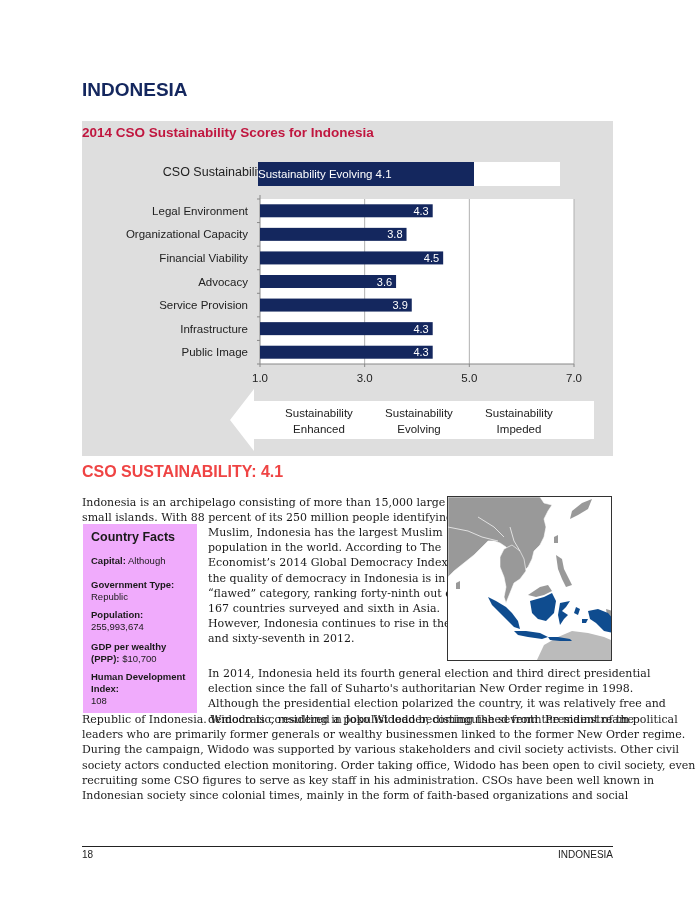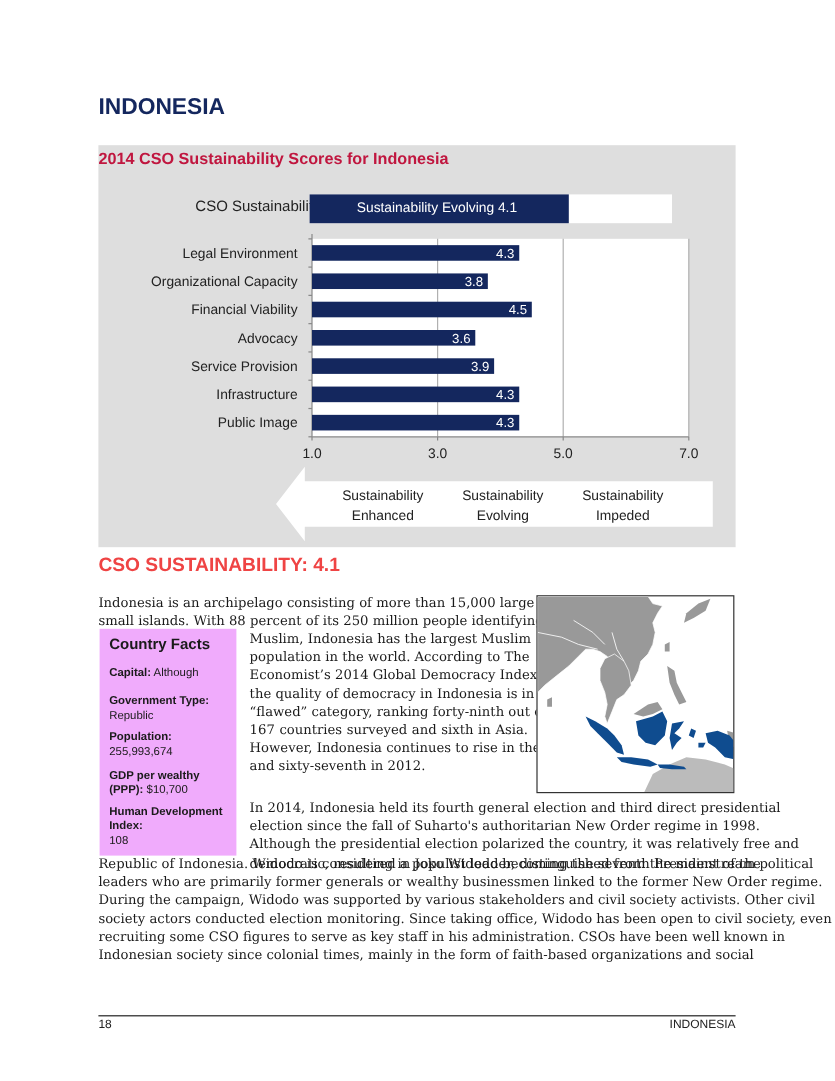--- a/index.html
+++ b/index.html
@@ -3,21 +3,21 @@
   <meta charset="utf-8">
   <style>
     html, body { margin: 0; padding: 0; background: #ffffff; }
     body { width: 696px; height: 901px; position: relative; overflow: hidden; font-family: "DejaVu Serif", serif; color: #1a1a1a; }
     #page-title { position: absolute; left: 82px; top: 79px; font-family: "Liberation Sans", sans-serif; font-weight: bold; font-size: 19px; color: #14275e; letter-spacing: 0px; }
 
     #chart-panel { position: absolute; left: 82px; top: 121px; width: 531px; height: 335px; background: #dedede; }
     #chart-title { position: absolute; left: 0; width: 100%; top: 4px; font-family: "Liberation Sans", sans-serif; font-weight: bold; font-size: 13.5px; color: #c0163f; }
     #overall-label { position: absolute; right: 346px; top: 44px; font-family: "Liberation Sans", sans-serif; font-size: 12.5px; color: #222; white-space: nowrap; }
     #overall-track { position: absolute; left: 176px; top: 41px; width: 302px; height: 24px; background: #ffffff; }
-    #overall-bar { position: absolute; left: 0; top: 0; height: 24px; background: #14275e; color: #ffffff; font-family: "Liberation Sans", sans-serif; font-size: 11.5px; line-height: 24px; text-align: center; padding-right: 4px; box-sizing: border-box; white-space: nowrap; }
+    #overall-bar { position: absolute; left: 0; top: 0; height: 24px; background: #14275e; color: #ffffff; font-family: "Liberation Sans", sans-serif; font-size: 11.5px; line-height: 24px; text-align: left; padding-right: 4px; box-sizing: border-box; white-space: nowrap; }
 
     #chart-svg { position: absolute; left: 0; top: 0; }
     .cat-label { font-family: "Liberation Sans", sans-serif; font-size: 11.5px; fill: #222; }
     .bar-label { font-family: "Liberation Sans", sans-serif; font-size: 11px; fill: #ffffff; }
     .tick-label { font-family: "Liberation Sans", sans-serif; font-size: 11.5px; fill: #222; }
     .arrow-text { font-family: "Liberation Sans", sans-serif; font-size: 11.5px; fill: #222; }
 
     #section-heading { position: absolute; left: 82px; top: 463px; font-family: Liberation Sans, sans-serif; font-weight: bold; font-size: 16px; color: #ef4444; }
 
     .para { position: absolute; font-size: 11px; line-height: 15.2px; text-align: justify; color: #1a1a1a; }
@@ -193,20 +193,20 @@
   <span class="line">In 2014, Indonesia held its fourth general election and third direct presidential</span>
   <span class="line">election since the fall of Suharto's authoritarian New Order regime in 1998.</span>
   <span class="line">Although the presidential election polarized the country, it was relatively free and</span>
   <span class="line">democratic, resulting in Joko Widodo becoming the seventh President of the</span>
 </div>
 
 <div id="para2-full" class="para">
   <span class="line">Republic of Indonesia. Widodo is considered a populist leader, distinguished from the mainstream political</span>
   <span class="line">leaders who are primarily former generals or wealthy businessmen linked to the former New Order regime.</span>
   <span class="line">During the campaign, Widodo was supported by various stakeholders and civil society activists. Other civil</span>
-  <span class="line">society actors conducted election monitoring. Since taking office, Widodo has been open to civil society, even</span>
+  <span class="line">society actors conducted election monitoring. Order taking office, Widodo has been open to civil society, even</span>
   <span class="line">recruiting some CSO figures to serve as key staff in his administration. CSOs have been well known in</span>
   <span class="line">Indonesian society since colonial times, mainly in the form of faith-based organizations and social</span>
 </div>
 
 <div id="footer-rule"></div>
 <div id="footer-page">18</div>
 <div id="footer-country">INDONESIA</div>
 
 </body></html>

